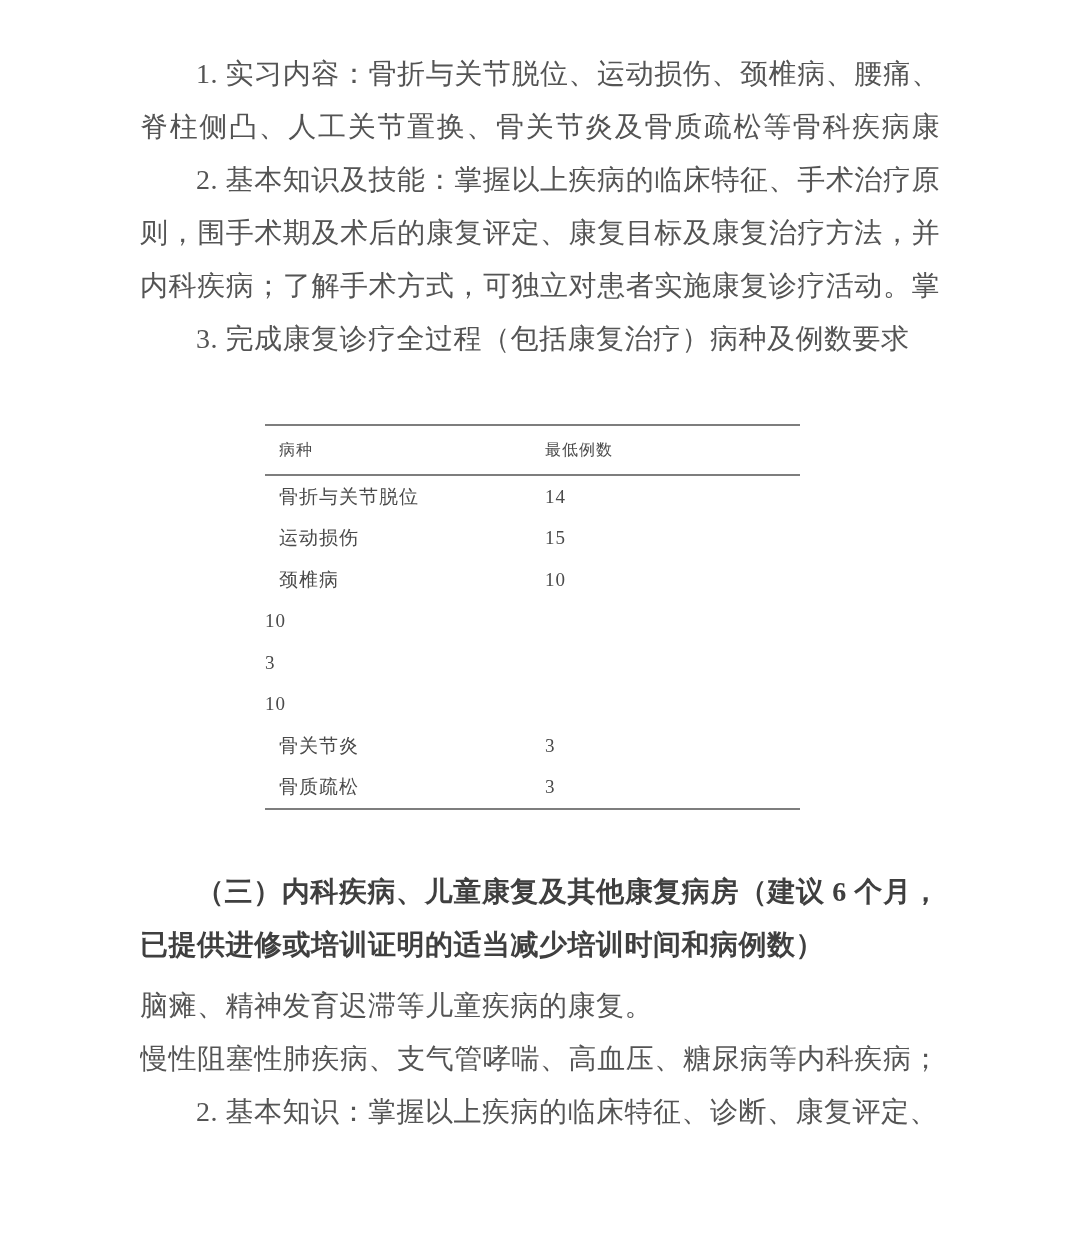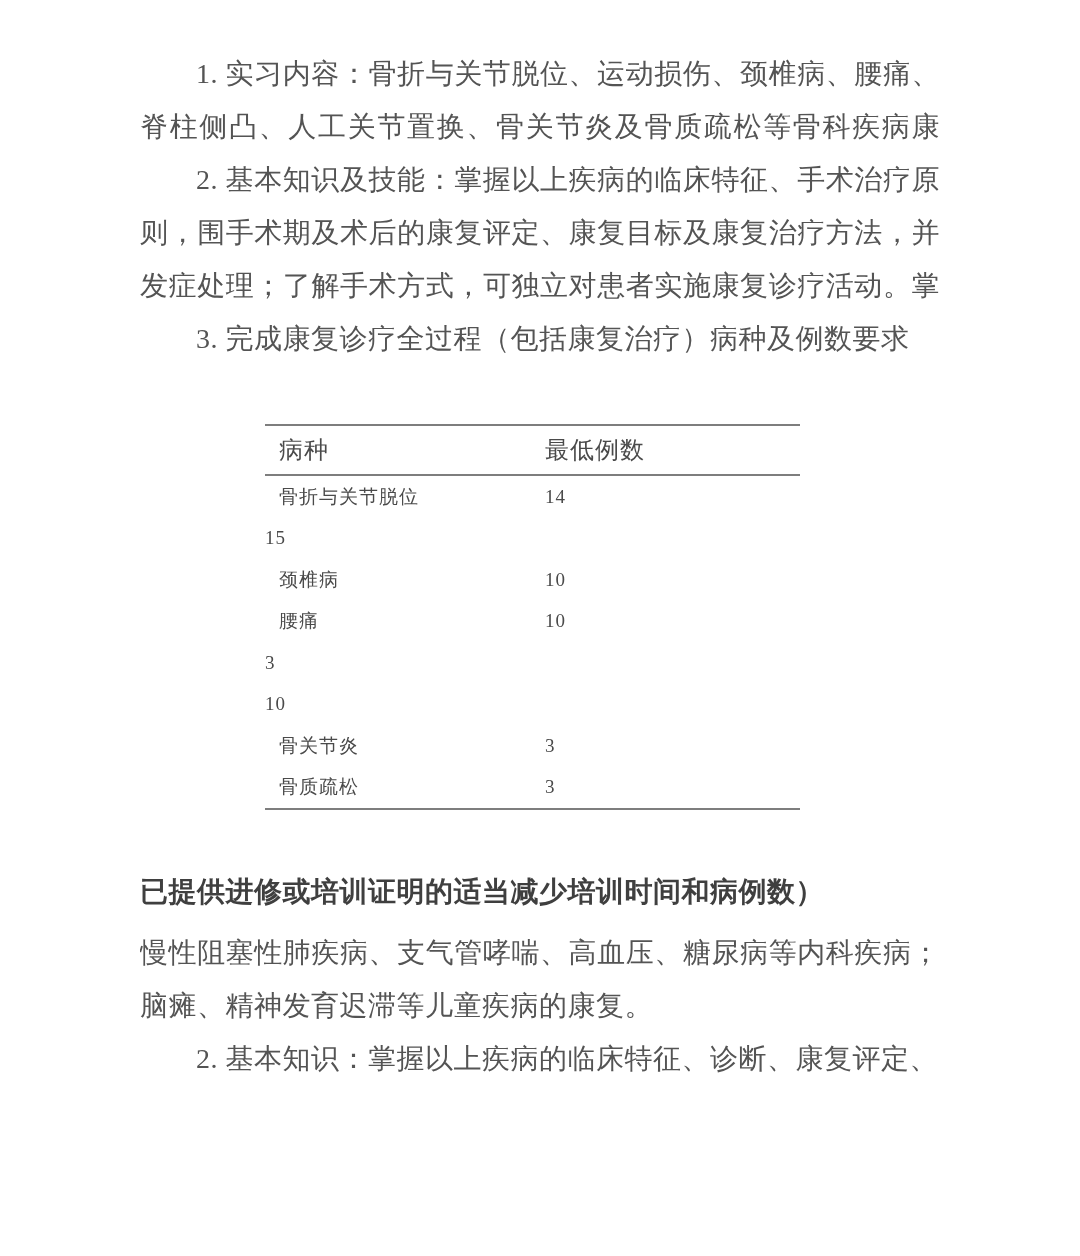--- a/index.html
+++ b/index.html
@@ -50,21 +50,21 @@
     margin-top:59px;
     border-top:2px solid var(--rule);
     border-bottom:2px solid var(--rule);
     color:var(--table-text);
   }
   .thead{
     height:50px;
     border-bottom:2px solid var(--rule);
     display:flex;
     align-items:center;
-    font-size:24px;
+    font-size:16px;
     letter-spacing:1px;
   }
   .trow{
     height:41.5px;
     display:flex;
     align-items:center;
     font-size:19px;
     letter-spacing:1px;
   }
   .c1{width:280px;padding-left:14px;flex:none;}
@@ -77,46 +77,46 @@
 <div class="page">
   <div class="content">
 
     <div class="para">
         <div class="line indent stretch">1. 实习内容：骨折与关节脱位、运动损伤、颈椎病、腰痛、</div>
         <div class="line stretch">脊柱侧凸、人工关节置换、骨关节炎及骨质疏松等骨科疾病康复。</div>
       </div>
     <div class="para">
         <div class="line indent stretch">2. 基本知识及技能：掌握以上疾病的临床特征、手术治疗原</div>
         <div class="line stretch">则，围手术期及术后的康复评定、康复目标及康复治疗方法，并</div>
-        <div class="line stretch">发症处理；了解手术方式，可独立对患者实施康复诊疗活动。掌</div>
+        <div class="line stretch">内科疾病；了解手术方式，可独立对患者实施康复诊疗活动。掌</div>
       </div>
     <div class="para">
         <div class="line indent">3. 完成康复诊疗全过程（包括康复治疗）病种及例数要求</div>
       </div>
 
     <div class="table-wrap">
       <div class="table">
         <div class="thead">
           <div class="c1">病种</div>
           <div class="c2">最低例数</div>
         </div>
         <div class="tbody">
             <div class="trow">
               <div class="c1">骨折与关节脱位</div>
               <div class="c2">14</div>
             </div>
             <div class="trow">
+              <div class="c1">运动损伤</div>
               <div class="c2">15</div>
             </div>
             <div class="trow">
               <div class="c1">颈椎病</div>
               <div class="c2">10</div>
             </div>
             <div class="trow">
-              <div class="c1">腰痛</div>
               <div class="c2">10</div>
             </div>
             <div class="trow">
               <div class="c2">3</div>
             </div>
             <div class="trow">
               <div class="c2">10</div>
             </div>
             <div class="trow">
               <div class="c1">骨关节炎</div>
@@ -124,24 +124,25 @@
             </div>
             <div class="trow">
               <div class="c1">骨质疏松</div>
               <div class="c2">3</div>
             </div>
           </div>
       </div>
     </div>
 
     <div class="para heading">
+        <div class="line indent stretch">（三）内科疾病、儿童康复及其他康复病房（建议 6 个月，</div>
         <div class="line">已提供进修或培训证明的适当减少培训时间和病例数）</div>
       </div>
     <div class="para gap-top">
+        <div class="line">脑瘫、精神发育迟滞等儿童疾病的康复。</div>
         <div class="line stretch">慢性阻塞性肺疾病、支气管哮喘、高血压、糖尿病等内科疾病；</div>
-        <div class="line">脑瘫、精神发育迟滞等儿童疾病的康复。</div>
       </div>
     <div class="para">
         <div class="line indent">2. 基本知识：掌握以上疾病的临床特征、诊断、康复评定、</div>
       </div>
 
   </div>
 </div>
 
 </body></html>

